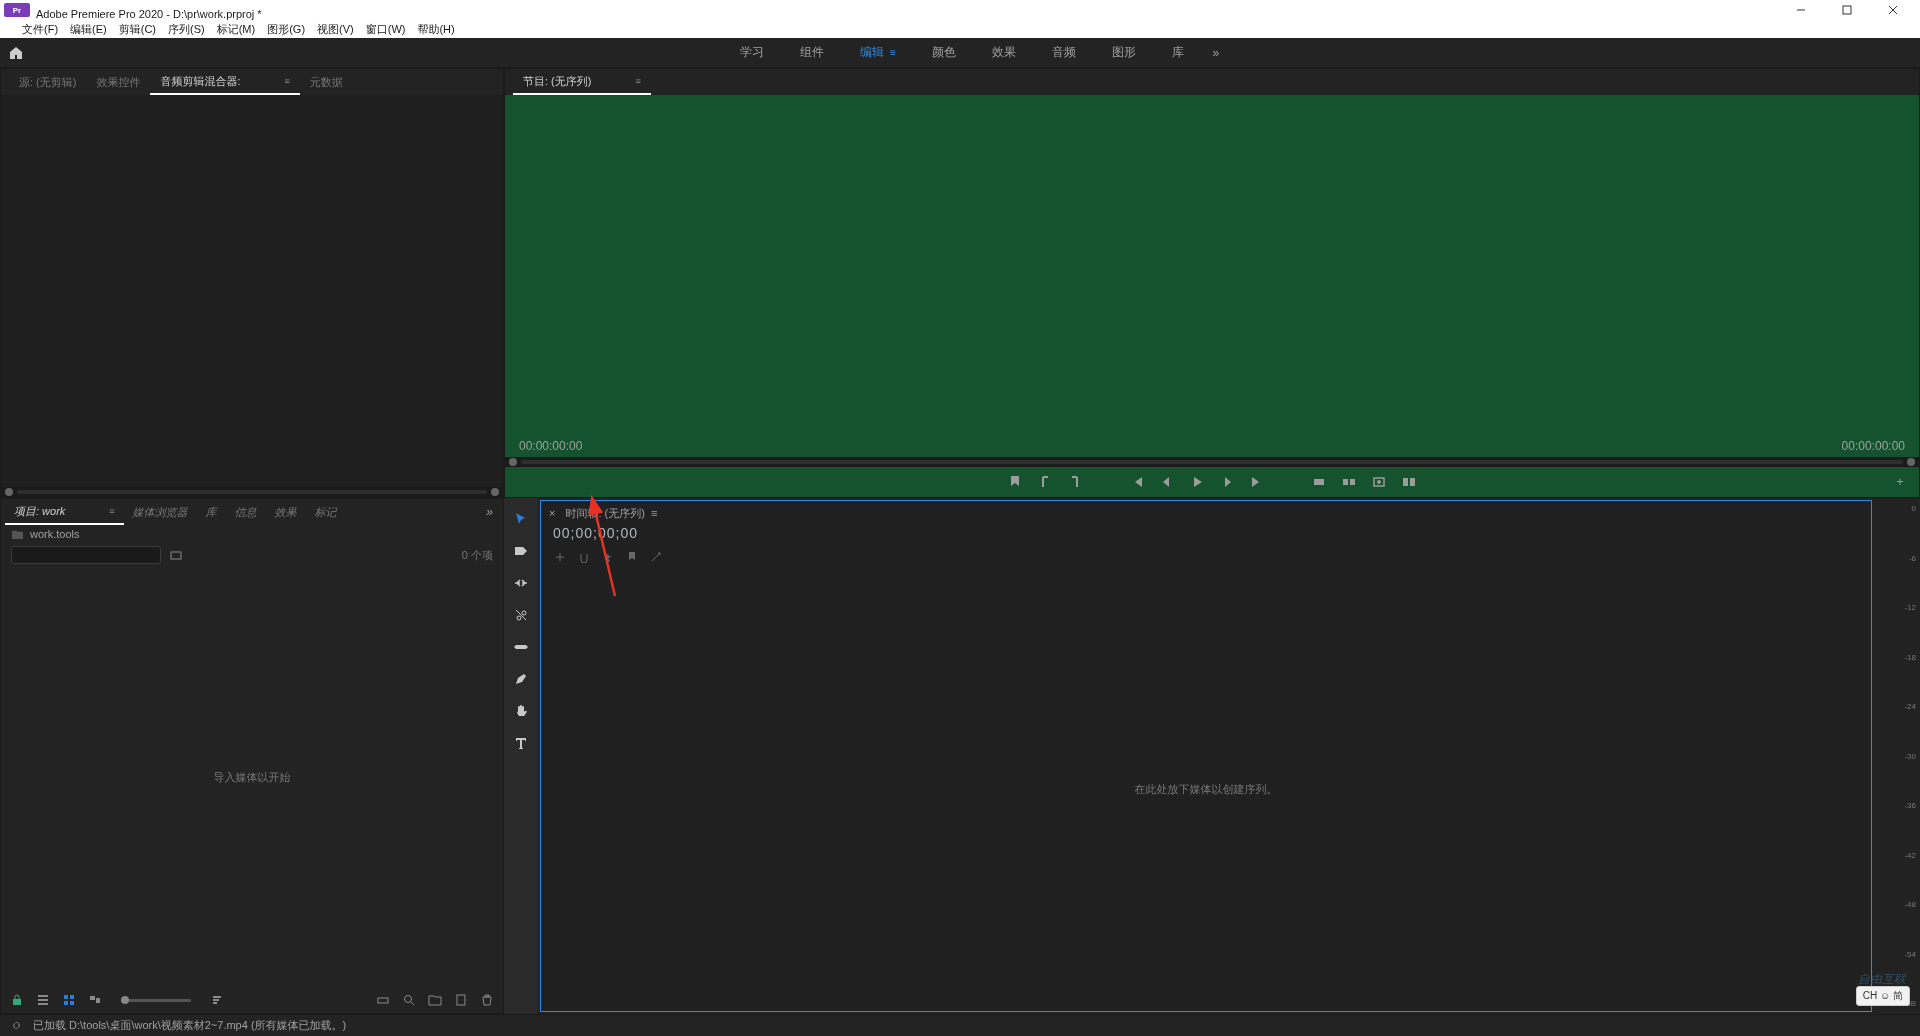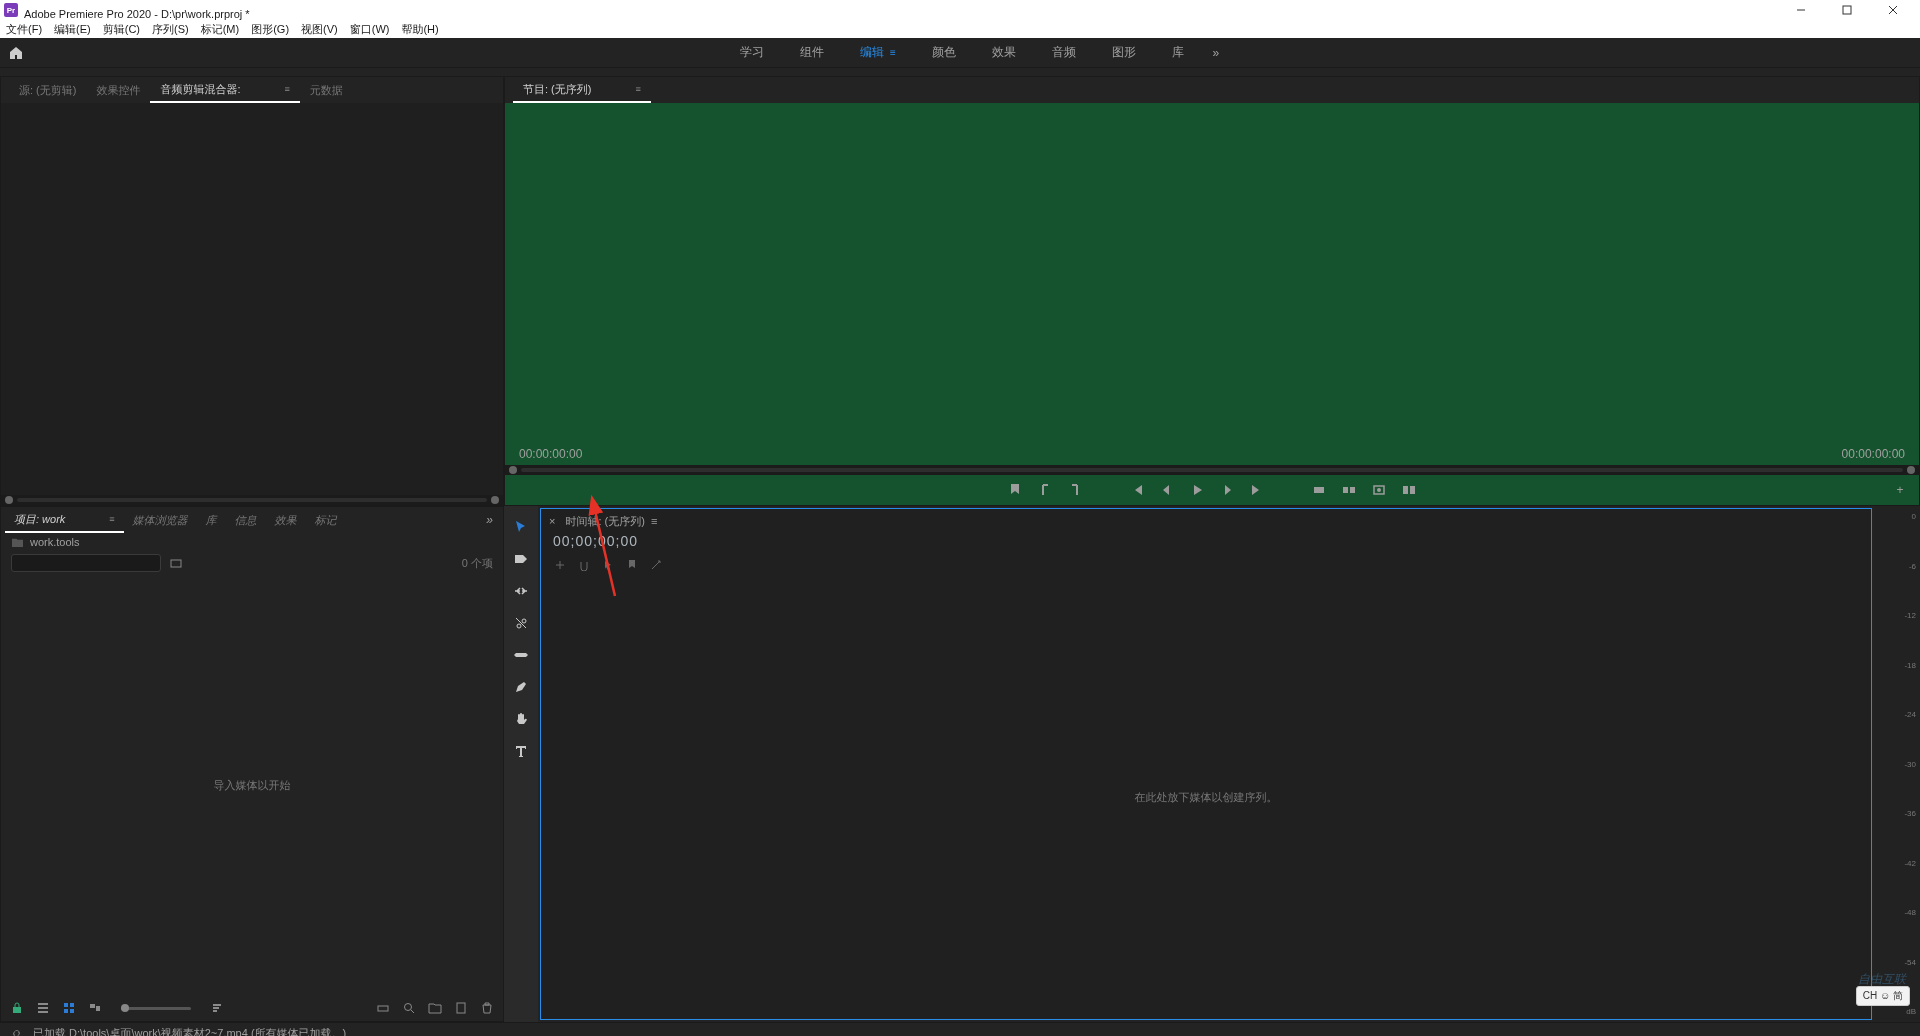--- a/index.html
+++ b/index.html
@@ -11,38 +11,38 @@
     --text-dim:#a0a0a0;
     --text-dimmer:#777;
     --accent-blue:#288ce8;
     --title-bg:#ffffff;
     --border:#1a1a1a;
   }
   *{box-sizing:border-box;margin:0;padding:0;font-family:"Segoe UI",Arial,sans-serif;}
   body{background:var(--bg-darker);color:var(--text-main);font-size:12px;overflow:hidden;width:1920px;height:1036px;position:relative;}
   
   .title-bar{height:20px;background:var(--title-bg);color:#1a1a1a;display:flex;align-items:center;padding:0 4px;gap:6px;}
-  .title-bar .app-icon{width:14px;height:14px;background:#7a3cb9;display:inline-flex;align-items:center;justify-content:center;font-size:8px;color:#fff;font-weight:bold;border-radius:2px;}
+  .title-bar .app-icon{width:26px;height:14px;background:#7a3cb9;display:inline-flex;align-items:center;justify-content:center;font-size:8px;color:#fff;font-weight:bold;border-radius:2px;}
   .title-bar .title-text{font-size:11px;margin-top:7px;}
   .title-bar .win-controls{margin-left:auto;display:flex;gap:0;}
   .win-btn{width:46px;height:20px;display:flex;align-items:center;justify-content:center;cursor:pointer;}
   .win-btn svg{width:10px;height:10px;}
   
-  .menu-bar{height:18px;background:#fff;color:#1a1a1a;display:flex;align-items:center;padding:0 0;font-size:11px;}
+  .menu-bar{height:18px;background:#fff;color:#1a1a1a;display:flex;align-items:center;padding:0 16px;font-size:11px;}
   .menu-bar span{padding:0 6px;cursor:pointer;}
   
   .app-bar{height:30px;background:var(--bg-darker);border-bottom:1px solid var(--border);display:flex;align-items:center;text-align:center;}
   .home-btn{width:32px;height:30px;display:flex;align-items:center;justify-content:center;cursor:pointer;}
   .workspace-tabs{flex:1;display:flex;justify-content:center;gap:0;}
   .ws-tab{padding:0 18px;height:30px;display:flex;align-items:center;color:var(--text-dim);cursor:pointer;font-size:12px;}
   .ws-tab.active{color:var(--accent-blue);}
   .ws-tab.active::after{content:"≡";margin-left:6px;color:var(--accent-blue);font-size:10px;}
   .ws-overflow{width:28px;height:30px;display:flex;align-items:center;justify-content:center;color:var(--text-dim);cursor:pointer;}
   
-  .main{display:grid;grid-template-columns:504px 1fr;grid-template-rows:430px 1fr;height:calc(100% - 20px - 18px - 30px - 22px);margin-top:8px;}
+  .main{display:grid;grid-template-columns:504px 1fr;grid-template-rows:430px 1fr;height:calc(100% - 20px - 18px - 30px - 22px);}
   .panel{background:var(--bg-darker);border:1px solid var(--border);position:relative;display:flex;flex-direction:column;}
   .panel-tabs{height:26px;display:flex;align-items:center;padding:0 8px;gap:0;}
   .p-tab{padding:0 10px;height:26px;display:flex;align-items:center;color:var(--text-dimmer);font-size:11px;cursor:pointer;}
   .p-tab.active{color:var(--text-main);border-bottom:2px solid #fff;gap:40px;}
   .p-tab .menu-icon{margin-left:4px;font-size:9px;opacity:.6;}
   
   .source-body{flex:1;background:#1f1f1f;position:relative;}
   .source-scrub{height:10px;background:#1b1b1b;display:flex;align-items:center;padding:0 4px;}
   .scrub-dot{width:8px;height:8px;border-radius:50%;background:#666;}
   .scrub-bar{flex:1;height:4px;background:#2e2e2e;margin:0 4px;border-radius:2px;}

